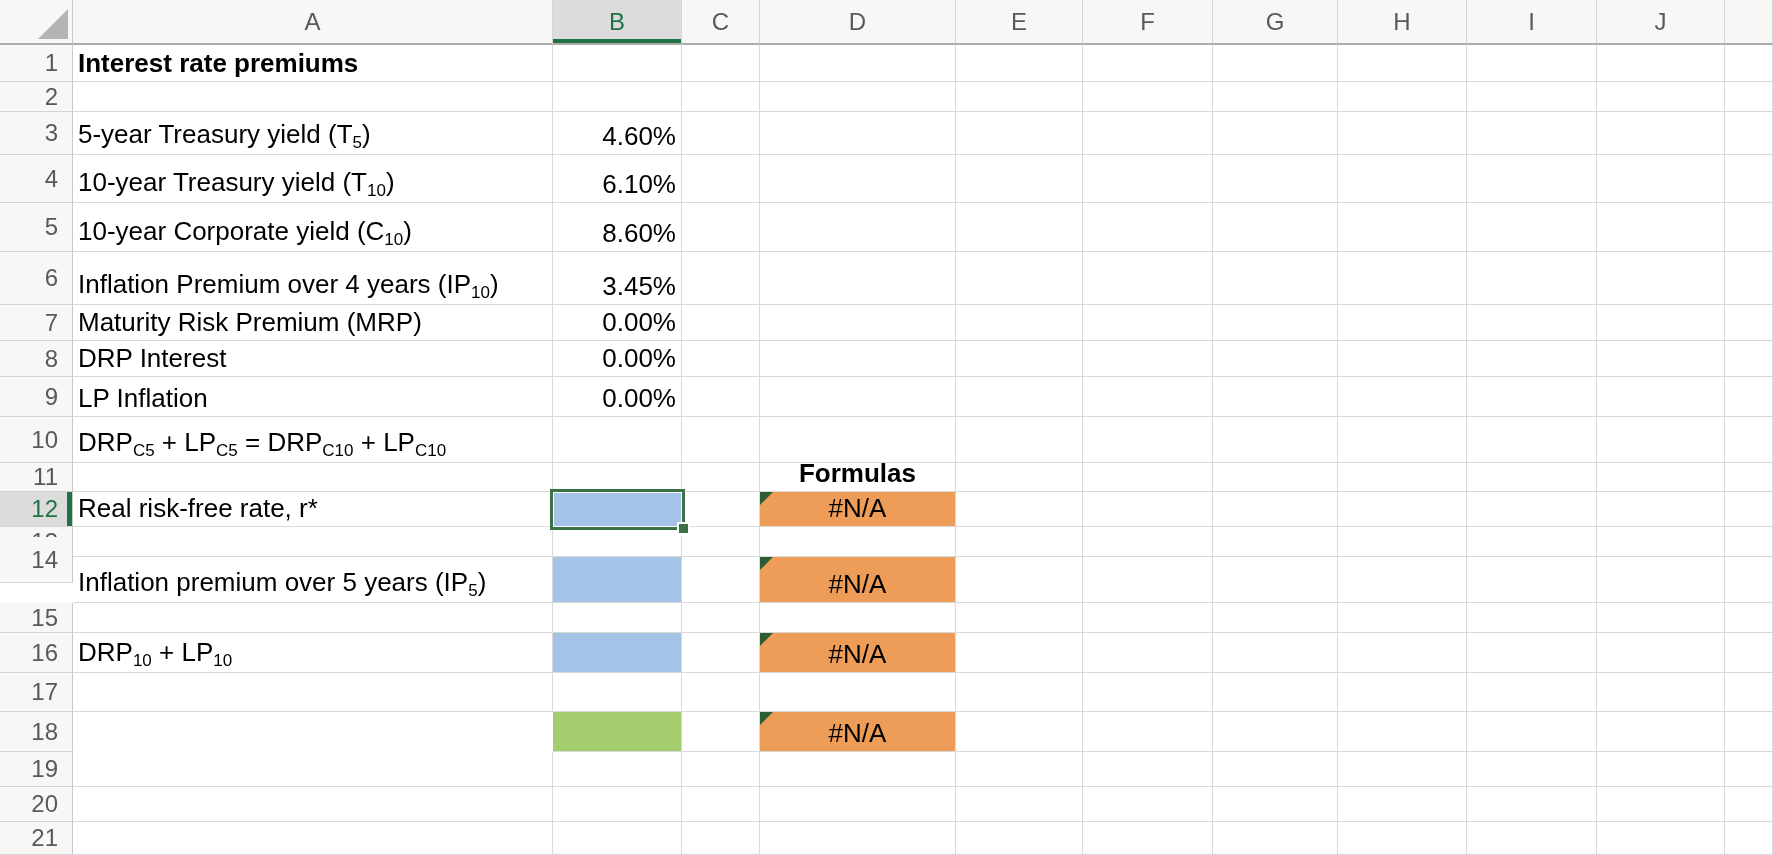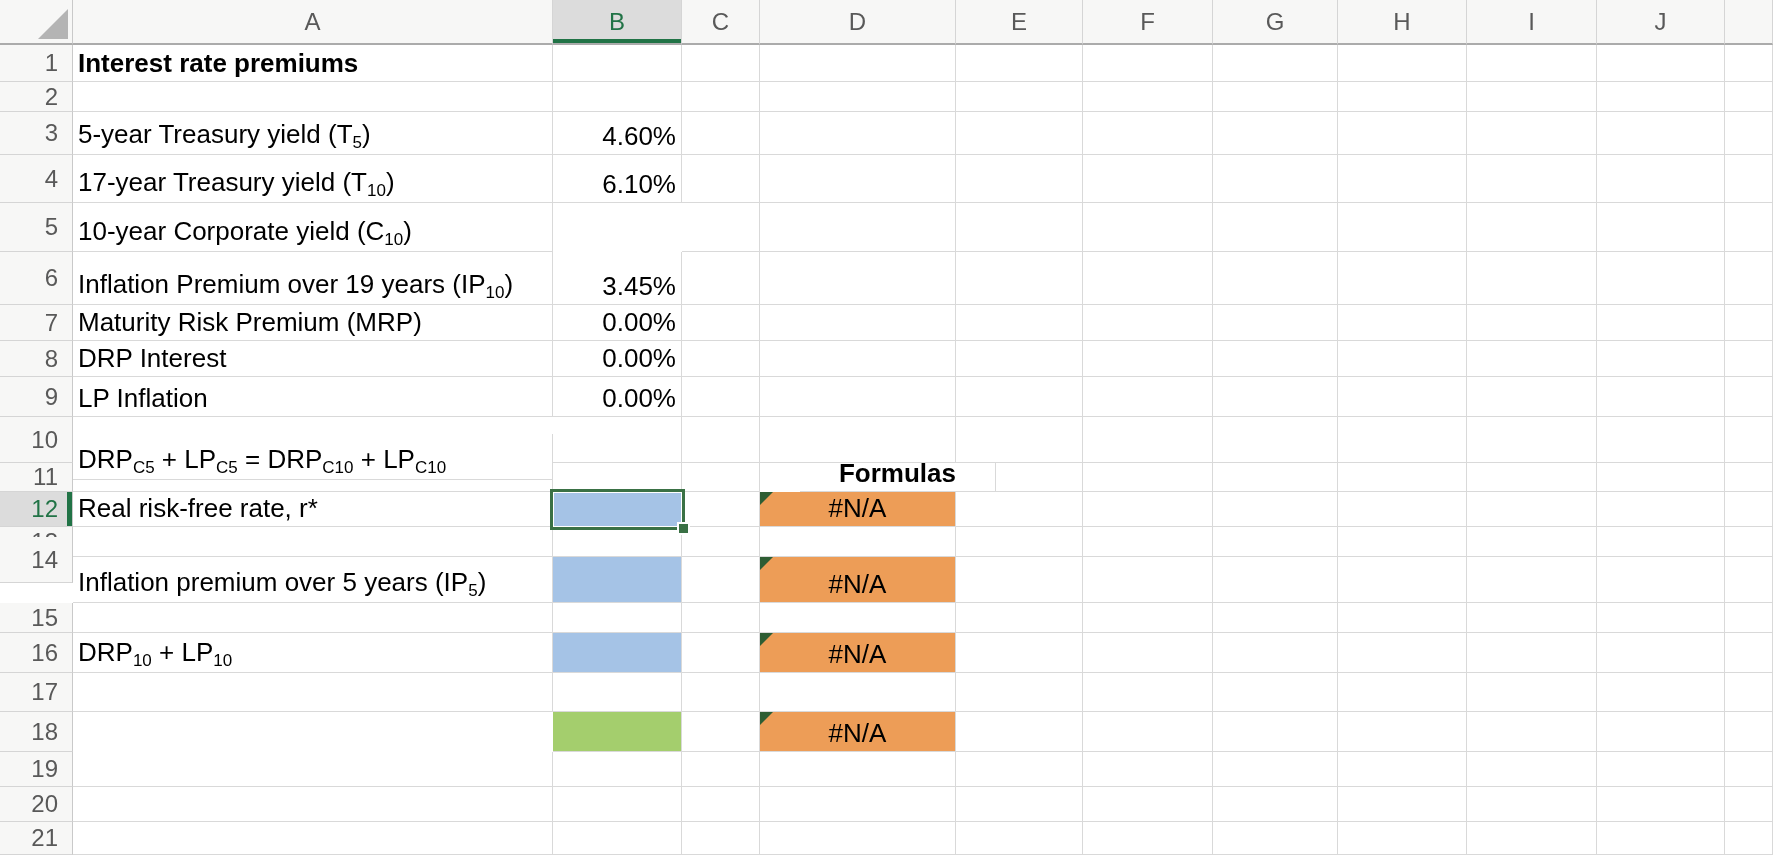--- a/index.html
+++ b/index.html
@@ -156,54 +156,57 @@
     <div class="cell" style="left: 1083px; top: 112px; width: 130px; height: 43px;"></div>
     <div class="cell" style="left: 1213px; top: 112px; width: 125px; height: 43px;"></div>
     <div class="cell" style="left: 1338px; top: 112px; width: 129px; height: 43px;"></div>
     <div class="cell" style="left: 1467px; top: 112px; width: 130px; height: 43px;"></div>
     <div class="cell" style="left: 1597px; top: 112px; width: 128px; height: 43px;"></div>
     <div class="cell" style="left: 1725px; top: 112px; width: 48px; height: 43px;"></div>
     <div class="hdr row-hdr" style="left: 0px; top: 155px; width: 73px; height: 48px;">
       <span>4</span>
     </div>
     <div class="cell" style="left: 73px; top: 155px; width: 480px; height: 48px;">
-      <span class="content"><span>17-year Treasury yield (T</span><span class="sub">10</span><span>)</span></span>
+      <span class="content"><span>10-year Treasury yield (T</span><span class="sub">10</span><span>)</span></span>
     </div>
     <div class="cell right" style="left: 553px; top: 155px; width: 129px; height: 48px;">
       <span class="content"><span>6.10%</span></span>
     </div>
     <div class="cell" style="left: 682px; top: 155px; width: 78px; height: 48px;"></div>
     <div class="cell" style="left: 760px; top: 155px; width: 196px; height: 48px;"></div>
     <div class="cell" style="left: 956px; top: 155px; width: 127px; height: 48px;"></div>
     <div class="cell" style="left: 1083px; top: 155px; width: 130px; height: 48px;"></div>
     <div class="cell" style="left: 1213px; top: 155px; width: 125px; height: 48px;"></div>
     <div class="cell" style="left: 1338px; top: 155px; width: 129px; height: 48px;"></div>
     <div class="cell" style="left: 1467px; top: 155px; width: 130px; height: 48px;"></div>
     <div class="cell" style="left: 1597px; top: 155px; width: 128px; height: 48px;"></div>
     <div class="cell" style="left: 1725px; top: 155px; width: 48px; height: 48px;"></div>
     <div class="hdr row-hdr" style="left: 0px; top: 203px; width: 73px; height: 49px;">
       <span>5</span>
     </div>
     <div class="cell" style="left: 73px; top: 203px; width: 480px; height: 49px;">
       <span class="content"><span>10-year Corporate yield (C</span><span class="sub">10</span><span>)</span></span>
     </div>
+    <div class="cell right" style="left: 553px; top: 203px; width: 129px; height: 49px;">
+      <span class="content"><span>8.60%</span></span>
+    </div>
     <div class="cell" style="left: 682px; top: 203px; width: 78px; height: 49px;"></div>
     <div class="cell" style="left: 760px; top: 203px; width: 196px; height: 49px;"></div>
     <div class="cell" style="left: 956px; top: 203px; width: 127px; height: 49px;"></div>
     <div class="cell" style="left: 1083px; top: 203px; width: 130px; height: 49px;"></div>
     <div class="cell" style="left: 1213px; top: 203px; width: 125px; height: 49px;"></div>
     <div class="cell" style="left: 1338px; top: 203px; width: 129px; height: 49px;"></div>
     <div class="cell" style="left: 1467px; top: 203px; width: 130px; height: 49px;"></div>
     <div class="cell" style="left: 1597px; top: 203px; width: 128px; height: 49px;"></div>
     <div class="cell" style="left: 1725px; top: 203px; width: 48px; height: 49px;"></div>
     <div class="hdr row-hdr" style="left: 0px; top: 252px; width: 73px; height: 53px;">
       <span>6</span>
     </div>
     <div class="cell" style="left: 73px; top: 252px; width: 480px; height: 53px;">
-      <span class="content"><span>Inflation Premium over 19 years (IP</span><span class="sub">10</span><span>)</span></span>
+      <span class="content"><span>Inflation Premium over 4 years (IP</span><span class="sub">10</span><span>)</span></span>
     </div>
     <div class="cell right" style="left: 553px; top: 252px; width: 129px; height: 53px;">
       <span class="content"><span>3.45%</span></span>
     </div>
     <div class="cell" style="left: 682px; top: 252px; width: 78px; height: 53px;"></div>
     <div class="cell" style="left: 760px; top: 252px; width: 196px; height: 53px;"></div>
     <div class="cell" style="left: 956px; top: 252px; width: 127px; height: 53px;"></div>
     <div class="cell" style="left: 1083px; top: 252px; width: 130px; height: 53px;"></div>
     <div class="cell" style="left: 1213px; top: 252px; width: 125px; height: 53px;"></div>
     <div class="cell" style="left: 1338px; top: 252px; width: 129px; height: 53px;"></div>
@@ -260,40 +263,40 @@
     <div class="cell" style="left: 956px; top: 377px; width: 127px; height: 40px;"></div>
     <div class="cell" style="left: 1083px; top: 377px; width: 130px; height: 40px;"></div>
     <div class="cell" style="left: 1213px; top: 377px; width: 125px; height: 40px;"></div>
     <div class="cell" style="left: 1338px; top: 377px; width: 129px; height: 40px;"></div>
     <div class="cell" style="left: 1467px; top: 377px; width: 130px; height: 40px;"></div>
     <div class="cell" style="left: 1597px; top: 377px; width: 128px; height: 40px;"></div>
     <div class="cell" style="left: 1725px; top: 377px; width: 48px; height: 40px;"></div>
     <div class="hdr row-hdr" style="left: 0px; top: 417px; width: 73px; height: 46px;">
       <span>10</span>
     </div>
-    <div class="cell" style="left: 73px; top: 434px; width: 480px; height: 46px;">
+    <div class="cell" style="left: 73px; top: 417px; width: 480px; height: 46px;">
       <span class="content"><span>DRP</span><span class="sub">C5</span><span> + LP</span><span class="sub">C5</span><span> = DRP</span><span class="sub">C10</span><span> + LP</span><span class="sub">C10</span></span>
     </div>
     <div class="cell" style="left: 553px; top: 417px; width: 129px; height: 46px;"></div>
     <div class="cell" style="left: 682px; top: 417px; width: 78px; height: 46px;"></div>
     <div class="cell" style="left: 760px; top: 417px; width: 196px; height: 46px;"></div>
     <div class="cell" style="left: 956px; top: 417px; width: 127px; height: 46px;"></div>
     <div class="cell" style="left: 1083px; top: 417px; width: 130px; height: 46px;"></div>
     <div class="cell" style="left: 1213px; top: 417px; width: 125px; height: 46px;"></div>
     <div class="cell" style="left: 1338px; top: 417px; width: 129px; height: 46px;"></div>
     <div class="cell" style="left: 1467px; top: 417px; width: 130px; height: 46px;"></div>
     <div class="cell" style="left: 1597px; top: 417px; width: 128px; height: 46px;"></div>
     <div class="cell" style="left: 1725px; top: 417px; width: 48px; height: 46px;"></div>
     <div class="hdr row-hdr" style="left: 0px; top: 463px; width: 73px; height: 29px;">
       <span>11</span>
     </div>
     <div class="cell" style="left: 73px; top: 463px; width: 480px; height: 29px;"></div>
     <div class="cell" style="left: 553px; top: 463px; width: 129px; height: 29px;"></div>
     <div class="cell" style="left: 682px; top: 463px; width: 78px; height: 29px;"></div>
-    <div class="cell center bold" style="left: 800px; top: 463px; width: 196px; height: 29px;">
+    <div class="cell center bold" style="left: 760px; top: 463px; width: 196px; height: 29px;">
       <span class="content"><span>Formulas</span></span>
     </div>
     <div class="cell" style="left: 956px; top: 463px; width: 127px; height: 29px;"></div>
     <div class="cell" style="left: 1083px; top: 463px; width: 130px; height: 29px;"></div>
     <div class="cell" style="left: 1213px; top: 463px; width: 125px; height: 29px;"></div>
     <div class="cell" style="left: 1338px; top: 463px; width: 129px; height: 29px;"></div>
     <div class="cell" style="left: 1467px; top: 463px; width: 130px; height: 29px;"></div>
     <div class="cell" style="left: 1597px; top: 463px; width: 128px; height: 29px;"></div>
     <div class="cell" style="left: 1725px; top: 463px; width: 48px; height: 29px;"></div>
     <div class="hdr row-hdr sel" style="left: 0px; top: 492px; width: 73px; height: 35px;">

